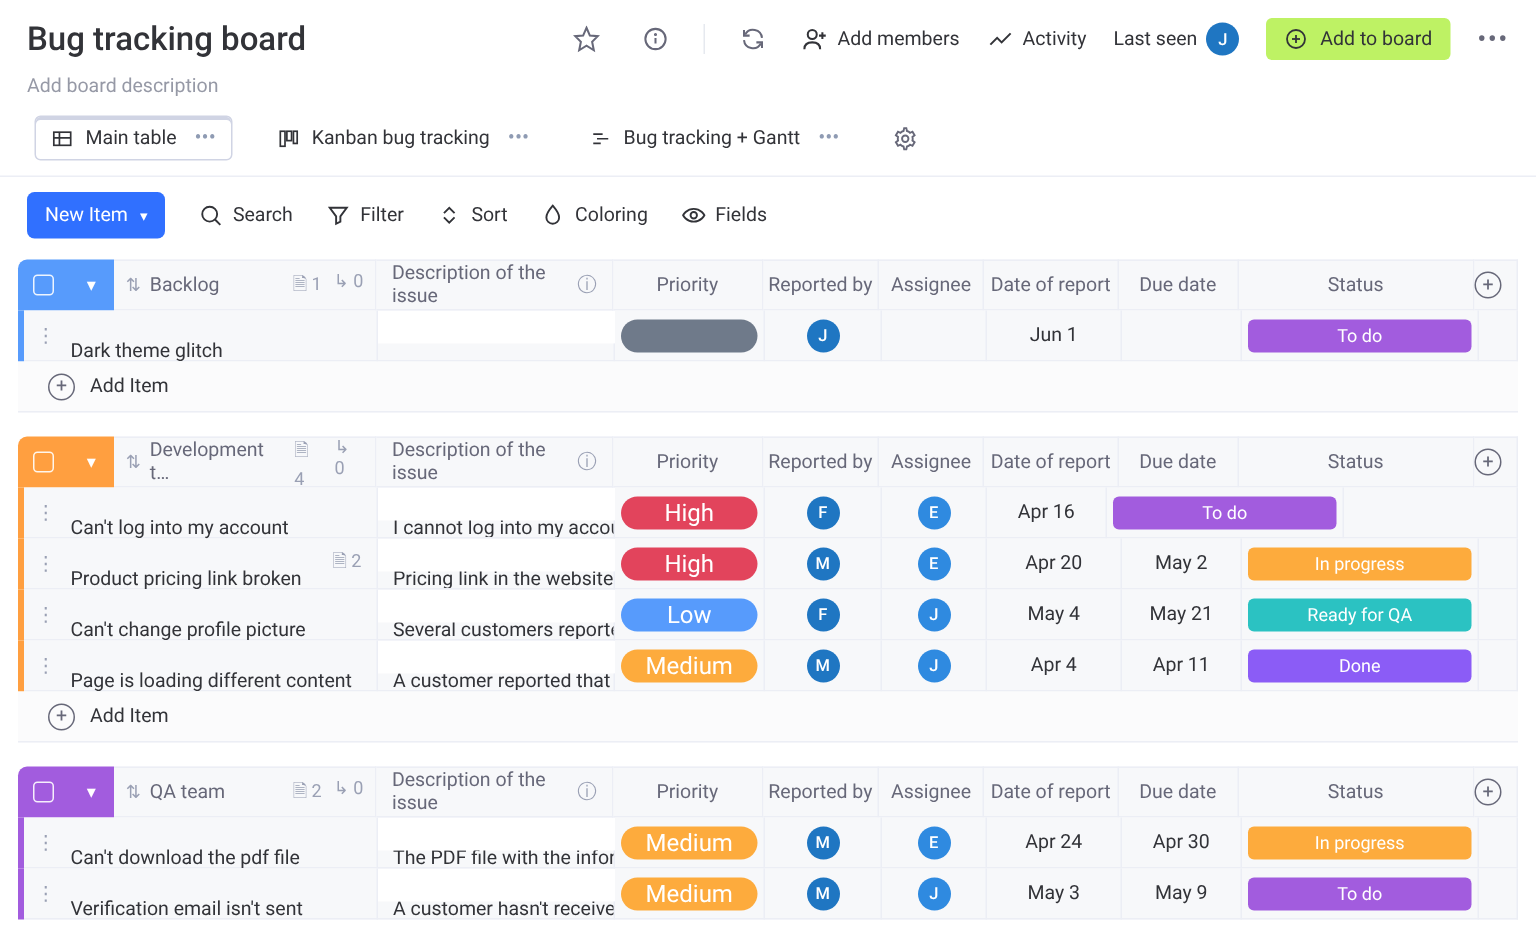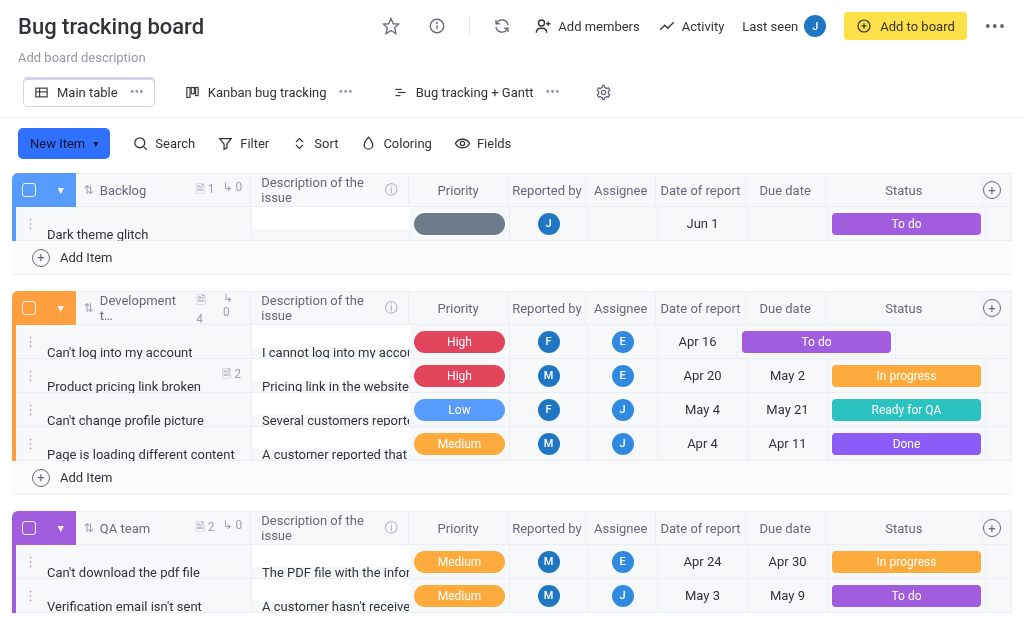--- a/index.html
+++ b/index.html
@@ -6,32 +6,32 @@
   body { font-family: -apple-system, BlinkMacSystemFont, 'Segoe UI', Roboto, sans-serif; font-size: 13px; color: #323338; background: #fff; width: 1024px; height: 620px; overflow: hidden; }
 
   .header { display: flex; align-items: center; padding: 12px 18px 4px; }
   .title { font-size: 22px; font-weight: 500; flex: 1; }
   .hdr-actions { display: flex; align-items: center; gap: 18px; }
   .hdr-sep { width: 1px; height: 20px; background: #e6e9ef; }
   .icon-btn { display: flex; align-items: center; justify-content: center; width: 28px; height: 28px; border-radius: 4px; cursor: pointer; color: #676879; }
   .pill-btn { display: flex; align-items: center; gap: 6px; color: #323338; cursor: pointer; font-size: 13px; }
   .avatar { width: 22px; height: 22px; border-radius: 50%; color: #fff; display: flex; align-items: center; justify-content: center; font-size: 11px; font-weight: 500; }
   .avatar.blue { background: #1f76c2; }
-  .add-board { background: #fde047; padding: 6px 12px; border-radius: 4px; display: flex; align-items: center; gap: 8px; }
+  .add-board { background: #bef264; padding: 6px 12px; border-radius: 4px; display: flex; align-items: center; gap: 8px; }
   .more-dots { font-size: 18px; letter-spacing: 1px; color: #676879; cursor: pointer; }
 
   .subtitle { padding: 6px 18px 12px; color: #9699a6; font-size: 13px; }
 
   .views-bar { display: flex; align-items: center; gap: 20px; padding: 0 23px 10px; }
   .view-tab { display: flex; align-items: center; gap: 8px; padding: 6px 10px; cursor: pointer; color: #323338; font-size: 13px; border-radius: 4px; }
   .view-tab.active { border: 1px solid #d0d4e4; box-shadow: 0 2px 0 #d0d4e4 inset; }
   .view-tab .mini-dots { color: #8f9bb3; font-size: 14px; margin-left: 4px; }
 
   .toolbar { display: flex; align-items: center; gap: 22px; padding: 10px 18px 14px; border-top: 1px solid #eceef5; }
-  .new-item-btn { background: #3070ff; color: #0f172a; padding: 8px 12px; border-radius: 5px; display: flex; align-items: center; gap: 8px; font-size: 13px; cursor: pointer; text-align: center; }
+  .new-item-btn { background: #3070ff; color: #ffffff; padding: 8px 12px; border-radius: 5px; display: flex; align-items: center; gap: 8px; font-size: 13px; cursor: pointer; text-align: center; }
   .new-item-btn .caret { font-size: 10px; }
   .tool { display: flex; align-items: center; gap: 6px; color: #323338; cursor: pointer; font-size: 13px; }
 
   .board { padding: 0 12px; }
   .group { margin-bottom: 16px; }
   .ghdr { display: flex; align-items: stretch; height: 34px; }
   .gcolor { width: 34px; border-radius: 6px 0 0 0; display: flex; align-items: center; justify-content: center; }
   .gchev { width: 30px; display: flex; align-items: center; justify-content: center; color: #fff; font-size: 12px; }
   .gcolor.blue,.gchev.blue{background:#579bfc}.gcolor.orange,.gchev.orange{background:#ff9f40}.gcolor.purple,.gchev.purple{background:#a25cde}
   .gchev.blue{border-radius:0}.gchev.orange{border-radius:0}.gchev.purple{border-radius:0}
@@ -59,21 +59,21 @@
   .row .c-name .dots3 { color:#9aa0b4; cursor:pointer; }
   .row .c-name .meta { margin-left:auto; display:flex; align-items:center; gap:4px; color:#9aa0b4; font-size:12px; }
   .row .c-desc { width:158px; white-space:nowrap; overflow:hidden; text-overflow:ellipsis; }
   .row .c-prio { width:100px; padding:0 4px; }
   .row .c-rep { width:78px; justify-content:center; }
   .row .c-asg { width:70px; justify-content:center; }
   .row .c-date { width:90px; justify-content:center; }
   .row .c-due { width:80px; justify-content:center; }
   .row .c-status { width:158px; padding:0 4px; }
   .row .c-end { flex:1; }
-  .pill { width:100%; height:22px; border-radius:11px; display:flex; align-items:center; justify-content:center; color:#fff; font-size:12px; }
+  .pill { width:100%; height:22px; border-radius:11px; display:flex; align-items:center; justify-content:center; color:#fff; font-size:16px; }
   .pill.high{background:#e2445c}.pill.low{background:#579bfc}.pill.med{background:#fdab3d}.pill.blank{background:#6f7a8a}
   .st { width:100%; height:22px; border-radius:4px; color:#fff; display:flex;align-items:center;justify-content:center; font-size:12px; }
   .st.todo{background:#a25cde}.st.prog{background:#fdab3d}.st.qa{background:#2bc2c2}.st.done{background:#8b5cf6}
   .av { width:22px;height:22px;border-radius:50%;display:flex;align-items:center;justify-content:center;color:#fff;font-size:11px;font-weight:500; }
   .av.blue{background:#1f76c2}.av.lblue{background:#2f8ae0}
 
   .add-row { display:flex; height:34px; }
   .add-row .cell { flex:1; background:#fbfbfc; border-bottom:1px solid #eceef5; display:flex; align-items:center; padding-left:20px; gap:10px; color:#323338; }
   .plus-round { width:18px; height:18px; border:1.5px solid #676879; border-radius:50%; display:flex; align-items:center; justify-content:center; font-size:13px; color:#676879; }
 

